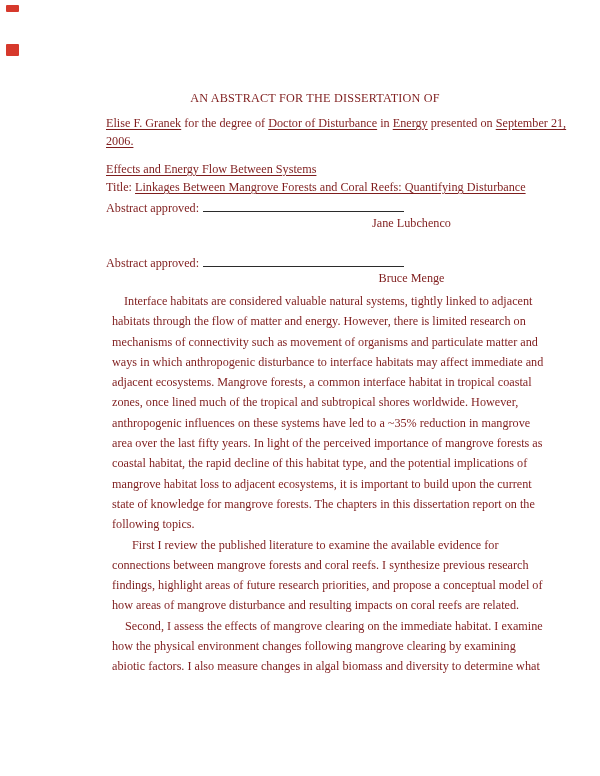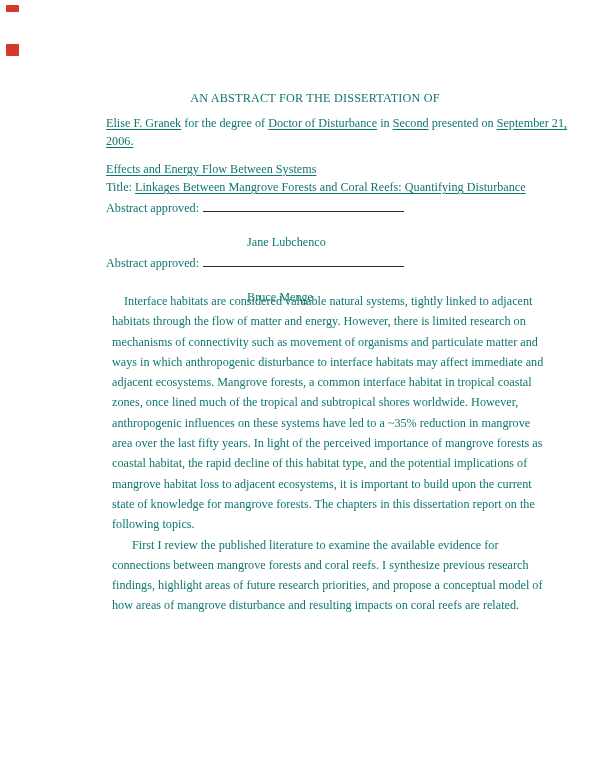--- a/index.html
+++ b/index.html
@@ -8,21 +8,21 @@
     background: #ffffff;
   }
   .page {
     position: relative;
     width: 600px;
     height: 776px;
     background: #ffffff;
     overflow: hidden;
     font-family: "Liberation Serif", "DejaVu Serif", serif;
     font-size: 12.2px;
-    color: #0f766e;
+    color: #7f1d1d;
   }
   .heading {
     position: absolute;
     left: 106px;
     top: 91px;
     width: 418px;
     text-align: center;
     letter-spacing: 0.2px;
   }
   .block {
@@ -39,21 +39,21 @@
   .sig-2 { top: 254px; }
   .sig-row { white-space: nowrap; line-height: 14px; }
   .sig-line {
     display: inline-block;
     width: 201px;
     height: 12px;
     border-bottom: 1px solid #2b2b2b;
     margin-left: 4px;
     vertical-align: baseline;
   }
-  .sig-name { margin-top: 20px; padding-left: 141px; line-height: 14px; }
+  .sig-name { margin-top: 1px; padding-left: 141px; line-height: 14px; text-align: center; }
   .body-text {
     position: absolute;
     left: 112px;
     top: 291px;
     width: 470px;
   }
   .para {
     margin: 0;
     white-space: pre-line;
     line-height: 20.3px;
@@ -69,21 +69,21 @@
 <body>
 
 <div class="page">
 
   <div class="red-mark red-mark-1"></div>
   <div class="red-mark red-mark-2"></div>
 
   <div class="heading">AN ABSTRACT FOR THE DISSERTATION OF</div>
 
   <div class="block degree-block">
-    <div class="hline"><span class="u">Elise F. Granek</span><span> for the degree of </span><span class="u">Doctor of Disturbance</span><span> in </span><span class="u">Second</span><span> presented on </span><span class="u">September 21,</span></div>
+    <div class="hline"><span class="u">Elise F. Granek</span><span> for the degree of </span><span class="u">Doctor of Disturbance</span><span> in </span><span class="u">Energy</span><span> presented on </span><span class="u">September 21,</span></div>
     <div class="hline"><span class="u">2006.</span></div>
   </div>
 
   <div class="block title-block">
     <div class="hline"><span class="u">Effects and Energy Flow Between Systems</span></div>
     <div class="hline"><span>Title: </span><span class="u">Linkages Between Mangrove Forests and Coral Reefs: Quantifying Disturbance</span></div>
   </div>
 
   <div class="sig sig-1">
     <div class="sig-row">
@@ -109,15 +109,18 @@
 anthropogenic influences on these systems have led to a ~35% reduction in mangrove
 area over the last fifty years.  In light of the perceived importance of mangrove forests as
 coastal habitat, the rapid decline of this habitat type, and the potential implications of
 mangrove habitat loss to adjacent ecosystems, it is important to build upon the current
 state of knowledge for mangrove forests. The chapters in this dissertation report on the
 following topics.</p>
     <p class="para para-2">First I review the published literature to examine the available evidence for
 connections between mangrove forests and coral reefs. I synthesize previous research
 findings, highlight areas of future research priorities, and propose a conceptual model of
 how areas of mangrove disturbance and resulting impacts on coral reefs are related.</p>
+    <p class="para para-3">Second, I assess the effects of mangrove clearing on the immediate habitat. I examine
+how the physical environment changes following mangrove clearing by examining
+abiotic factors. I also measure changes in algal biomass and diversity to determine what</p>
   </div>
 
 </div>
 
 </body></html>

